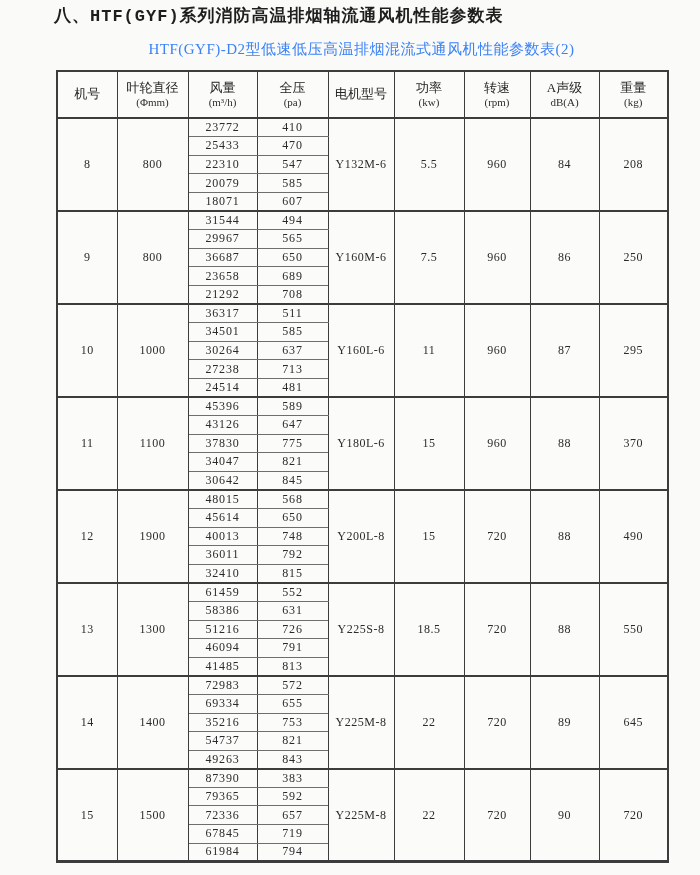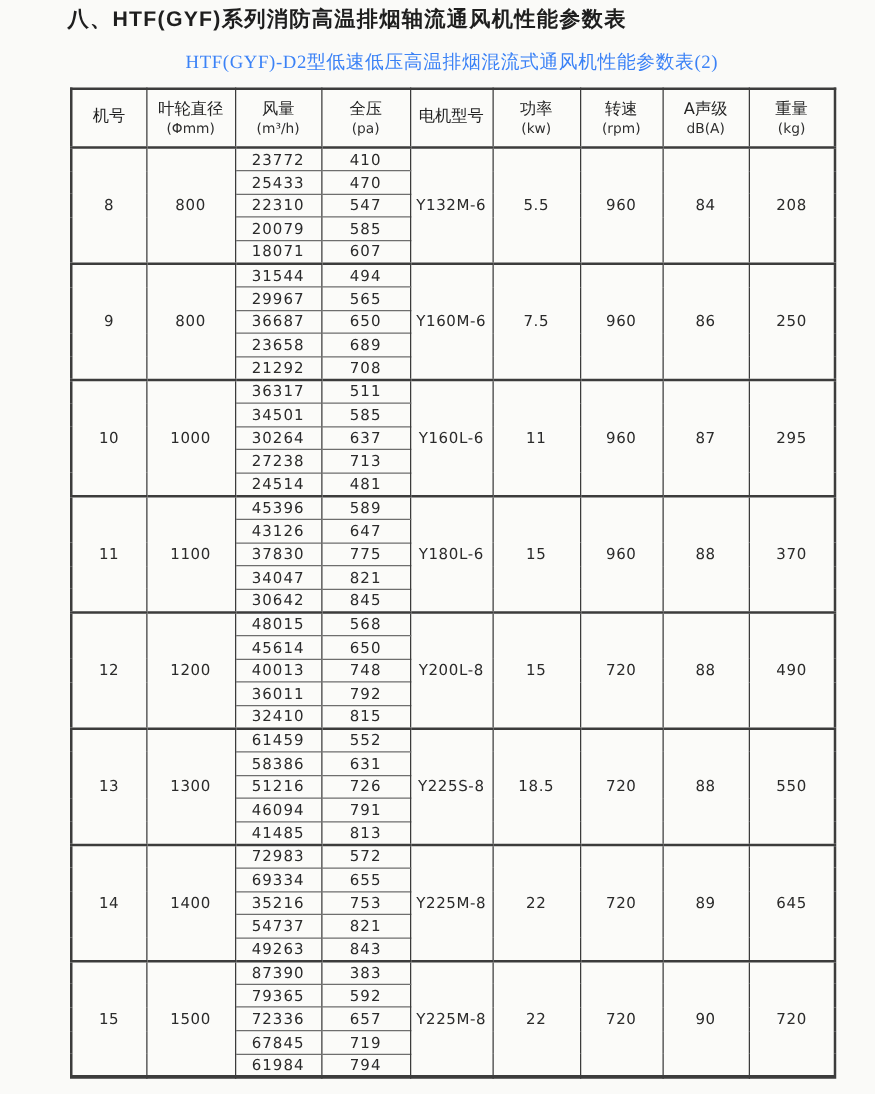--- a/index.html
+++ b/index.html
@@ -18,21 +18,21 @@
   }
   .title {
     position: absolute;
     left: 54px;
     top: 4px;
     margin: 0;
     font-size: 17px;
     font-weight: bold;
     letter-spacing: 1px;
     color: #1e1e1e;
-    font-family: Liberation Sans, sans-serif;
+    font-family: Liberation Mono, monospace;
   }
   .subtitle {
     position: absolute;
     left: 56px;
     top: 40px;
     width: 611px;
     text-align: center;
     font-size: 15px;
     letter-spacing: 0.5px;
     color: #3b82f6;
@@ -41,20 +41,21 @@
   table.perf-table {
     position: absolute;
     left: 56px;
     top: 70px;
     width: 611px;
     border-collapse: collapse;
     table-layout: fixed;
     border: 2px solid #3c3c3c;
     border-bottom-width: 3px;
     background: #fbfbf9;
+    font-family: Liberation Serif, serif;
   }
   thead tr { height: 47px; }
   th {
     border: 1px solid #3c3c3c;
     font-weight: normal;
     font-size: 13px;
     padding: 0;
     vertical-align: middle;
     color: #242424;
     line-height: 1.25;
@@ -246,21 +247,21 @@
         <tr>
           <td>34047</td>
           <td>821</td>
         </tr>
         <tr>
           <td>30642</td>
           <td>845</td>
         </tr>
         <tr class="group-start">
           <td rowspan="5">12</td>
-          <td rowspan="5">1200</td>
+          <td rowspan="5">1900</td>
           <td>48015</td>
           <td>568</td>
           <td rowspan="5">Y200L-8</td>
           <td rowspan="5">15</td>
           <td rowspan="5">720</td>
           <td rowspan="5">88</td>
           <td rowspan="5">490</td>
         </tr>
         <tr>
           <td>45614</td>

